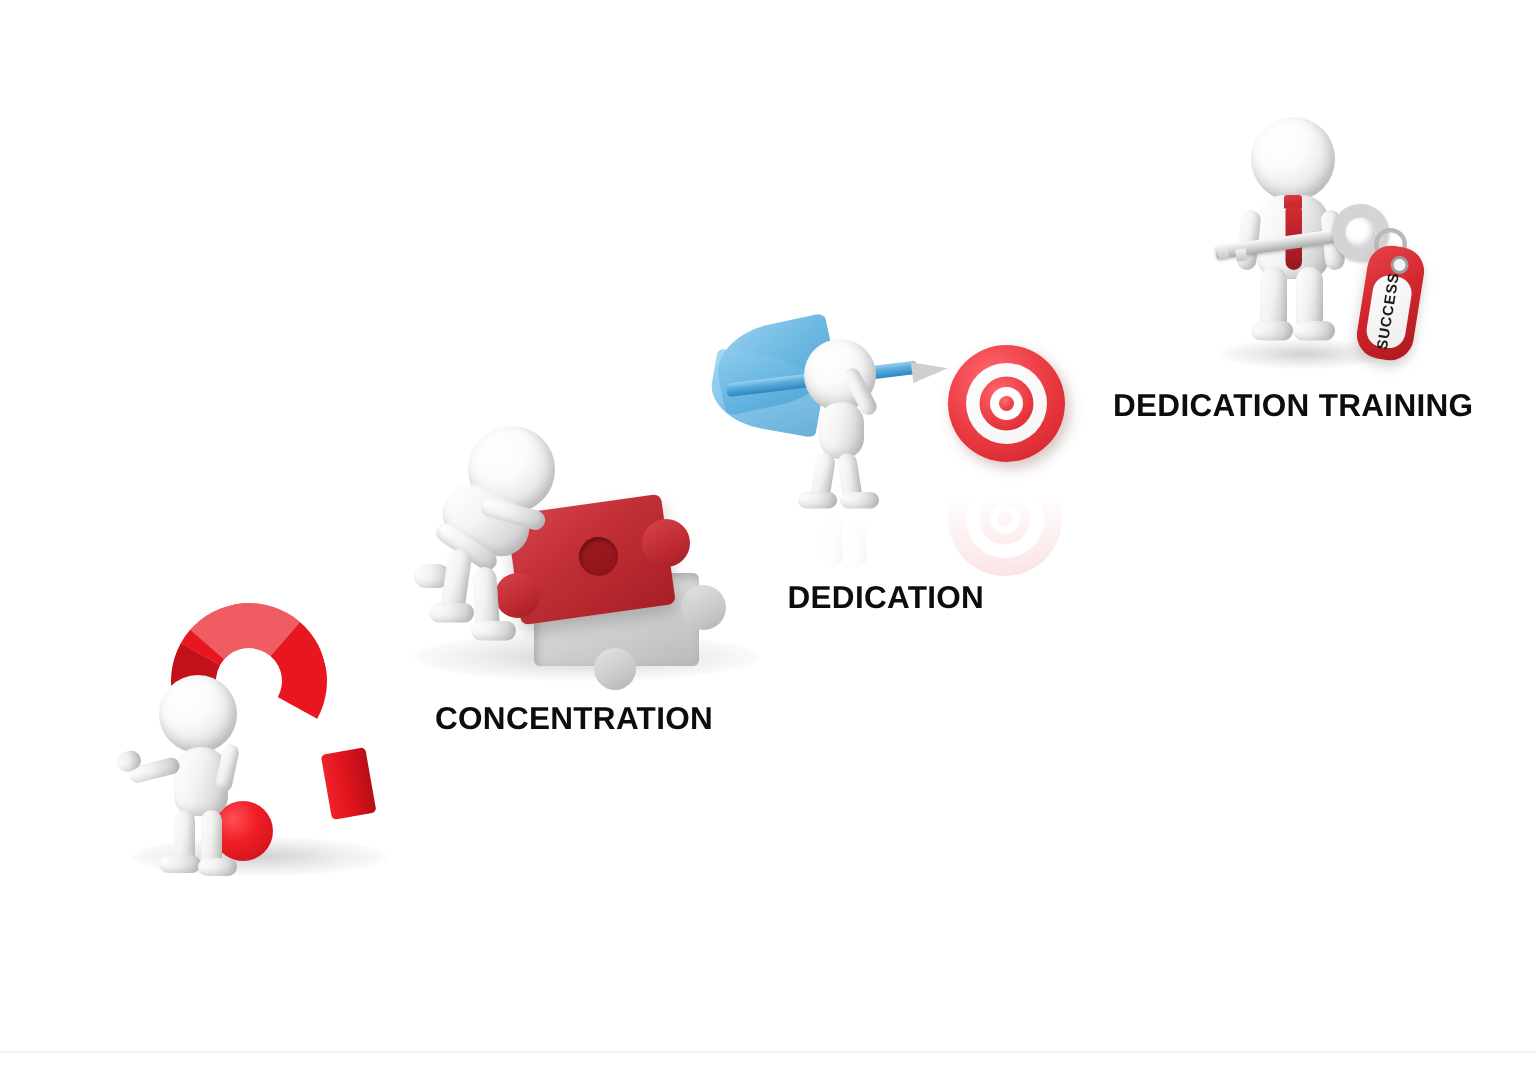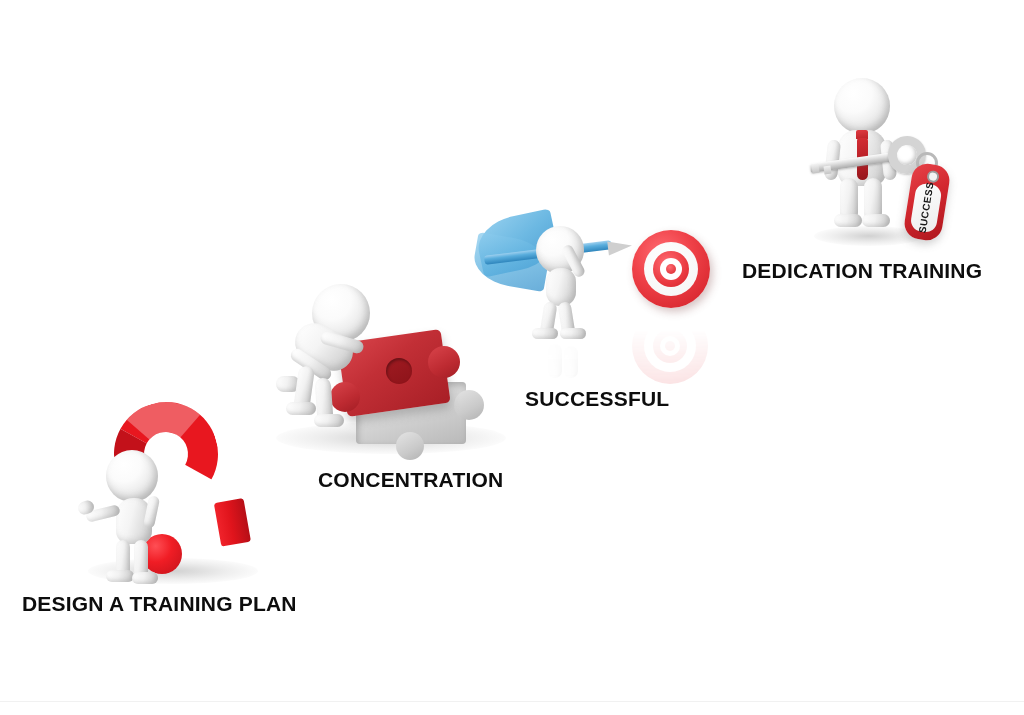--- a/index.html
+++ b/index.html
@@ -248,21 +248,20 @@
         <div class="fig-limb" style="left:68px; top:98px; width:11px; height:32px; border-radius:6px; transform:rotate(12deg);"></div>
 
         <div class="fig-limb" style="left:38px; top:142px; width:14px; height:40px; border-radius:7px;"></div>
         <div class="fig-limb" style="left:56px; top:142px; width:14px; height:40px; border-radius:7px;"></div>
         <div class="fig-limb" style="left:28px; top:172px; width:28px; height:12px; border-radius:7px;"></div>
         <div class="fig-limb" style="left:54px; top:174px; width:26px; height:12px; border-radius:7px;"></div>
       </div>
     </div>
   </div>
 
-  <div class="step-label" style="left:22px; top:592px;">DESIGN A TRAINING PLAN</div>
 
   <div class="step" style="left:268px; top:272px; width:250px; height:190px;">
 
     <div class="step-art" style="width:250px; height:190px;">
 
       <div class="ground-shadow" style="left:8px; top:150px; width:230px; height:32px;"></div>
 
       <div class="puz-hole" style="left:88px; top:110px; width:110px; height:62px; border-radius:4px;"></div>
       <div class="puz-knob puz-knob-gray" style="left:186px; top:118px; width:30px; height:30px;"></div>
       <div class="puz-knob puz-knob-gray" style="left:128px; top:160px; width:28px; height:28px;"></div>
@@ -279,21 +278,21 @@
         <div class="fig-limb" style="left:20px; top:74px; width:46px; height:13px; border-radius:7px; transform:rotate(34deg);"></div>
         <div class="fig-limb" style="left:8px; top:92px; width:24px; height:16px; border-radius:8px;"></div>
         <div class="fig-limb" style="left:28px; top:82px; width:16px; height:46px; border-radius:8px; transform:rotate(8deg);"></div>
         <div class="fig-limb" style="left:48px; top:94px; width:16px; height:44px; border-radius:8px; transform:rotate(-4deg);"></div>
         <div class="fig-limb" style="left:18px; top:118px; width:30px; height:13px; border-radius:7px;"></div>
         <div class="fig-limb" style="left:46px; top:130px; width:30px; height:13px; border-radius:7px;"></div>
       </div>
     </div>
   </div>
 
-  <div class="step-label" style="left:290px; top:468px;margin-left:28px;">CONCENTRATION</div>
+  <div class="step-label" style="left:290px; top:468px;">CONCENTRATION</div>
 
   <div class="step" style="left:472px; top:196px; width:250px; height:170px;">
 
     <div class="step-art" style="width:250px; height:170px;">
 
       <div class="reflection" style="left:160px; top:112px; width:76px; height:76px;">
         <div class="target-ring" style="left:0; top:0; width:76px; height:76px; background:radial-gradient(circle at 42% 36%,#f47a7f 0%,#e24a51 60%,#cc2f36 100%);"></div>
         <div class="target-ring" style="left:12px; top:12px; width:52px; height:52px; background:#ffffff;"></div>
         <div class="target-ring" style="left:21px; top:21px; width:34px; height:34px; background:#e8494f;"></div>
         <div class="target-ring" style="left:28px; top:28px; width:20px; height:20px; background:#ffffff;"></div>
@@ -321,21 +320,21 @@
         <div class="fig-torso" style="left:20px; top:50px; width:30px; height:38px; border-radius:14px;"></div>
         <div class="fig-limb" style="left:42px; top:26px; width:11px; height:34px; border-radius:6px; transform:rotate(-28deg);"></div>
         <div class="fig-limb" style="left:16px; top:84px; width:13px; height:34px; border-radius:7px; transform:rotate(9deg);"></div>
         <div class="fig-limb" style="left:34px; top:84px; width:13px; height:34px; border-radius:7px; transform:rotate(-9deg);"></div>
         <div class="fig-limb" style="left:6px; top:110px; width:26px; height:11px; border-radius:6px;"></div>
         <div class="fig-limb" style="left:34px; top:110px; width:26px; height:11px; border-radius:6px;"></div>
       </div>
     </div>
   </div>
 
-  <div class="step-label" style="left:525px; top:387px;">SUCCESSFUL</div>
+  <div class="step-label" style="left:525px; top:387px;">DEDICATION</div>
 
   <div class="step" style="left:800px; top:78px; width:180px; height:170px;">
 
     <div class="step-art" style="width:180px; height:170px;">
 
       <div class="ground-shadow" style="left:14px; top:148px; width:110px; height:20px;"></div>
 
       <div class="fig" style="left:12px; top:0; width:120px; height:165px;">
         <div class="fig-head" style="left:22px; top:0px; width:56px; height:56px;"></div>
         <div class="fig-torso" style="left:26px; top:52px; width:48px; height:56px; border-radius:18px 18px 14px 14px;"></div>

